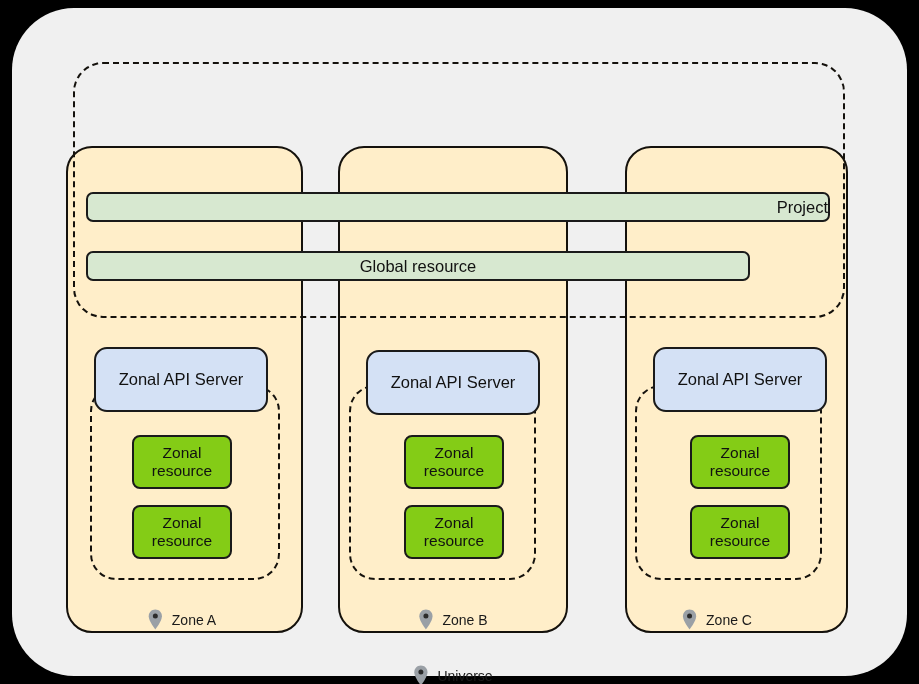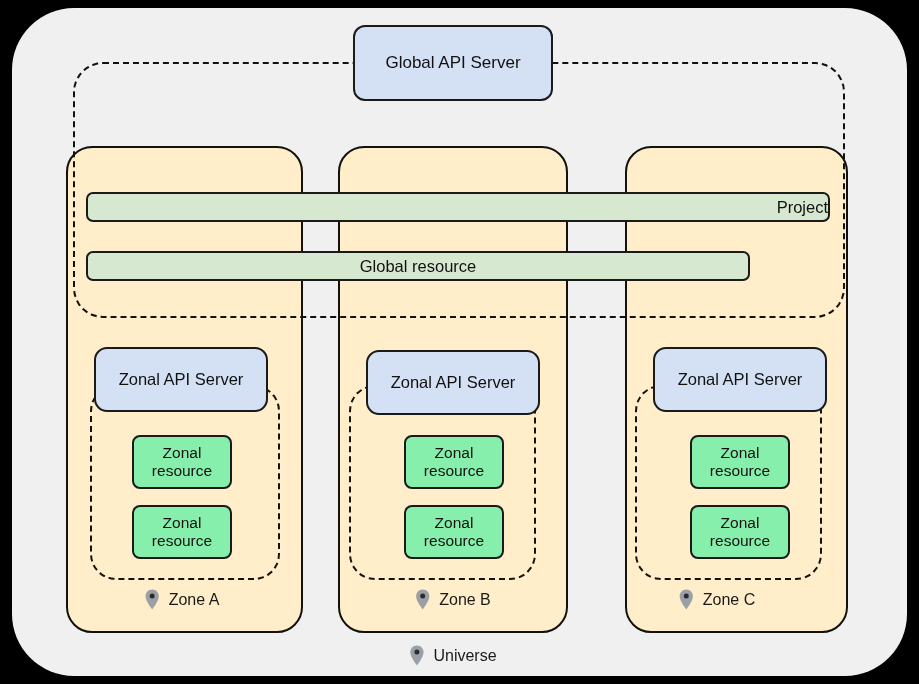--- a/index.html
+++ b/index.html
@@ -81,37 +81,38 @@
     font-size: 16.5px;
   }
 
   .green-bar {
     background: #d7e8d0;
     border-radius: 7px;
     font-size: 16.5px;
   }
 
   .resource-box {
-    background: #86efac;
+    background: #84cc16;
     border-radius: 8px;
     font-size: 15.5px;
     flex-direction: column;
   }
 
   .resource-box span { display: block; }
 
   
   .pin-label {
     position: absolute;
     display: flex;
     align-items: center;
     gap: 9px;
-    font-size: 16px;
+    font-size: 14px;
     color: #1a1a1a;
     white-space: nowrap;
+    margin-top: 20px;
   }
   .pin-label.center {
     transform: translateX(-50%);
   }
   .pin-icon {
     width: 15px;
     height: 21px;
     flex: 0 0 auto;
     display: block;
   }
@@ -126,23 +127,20 @@
 <div id="canvas">
 
   <div class="universe-card"></div>
 
   <div class="zone-box layer-low" style="left:66px; top:146px; width:237px; height:487px;"></div>
   <div class="zone-box layer-low" style="left:338px; top:146px; width:230px; height:487px;"></div>
   <div class="zone-box layer-low" style="left:625px; top:146px; width:223px; height:487px;"></div>
 
   <div class="global-dashed layer-mid" style="left:73px; top:62px; width:772px; height:256px;"></div>
 
-  <div class="node api-server layer-top" style="left:353px; top:25px; width:200px; height:76px;">
-    <span>Global API Server</span>
-  </div>
 
   <div class="node green-bar layer-mid" style="left:86px; top:192px; width:744px; height:30px;justify-content:flex-end;">
     <span>Project</span>
   </div>
   <div class="node green-bar layer-mid" style="left:86px; top:251px; width:664px; height:30px;">
     <span>Global resource</span>
   </div>
 
   <div class="zone-dashed layer-mid" style="left:90px; top:385px; width:190px; height:195px;"></div>
 

